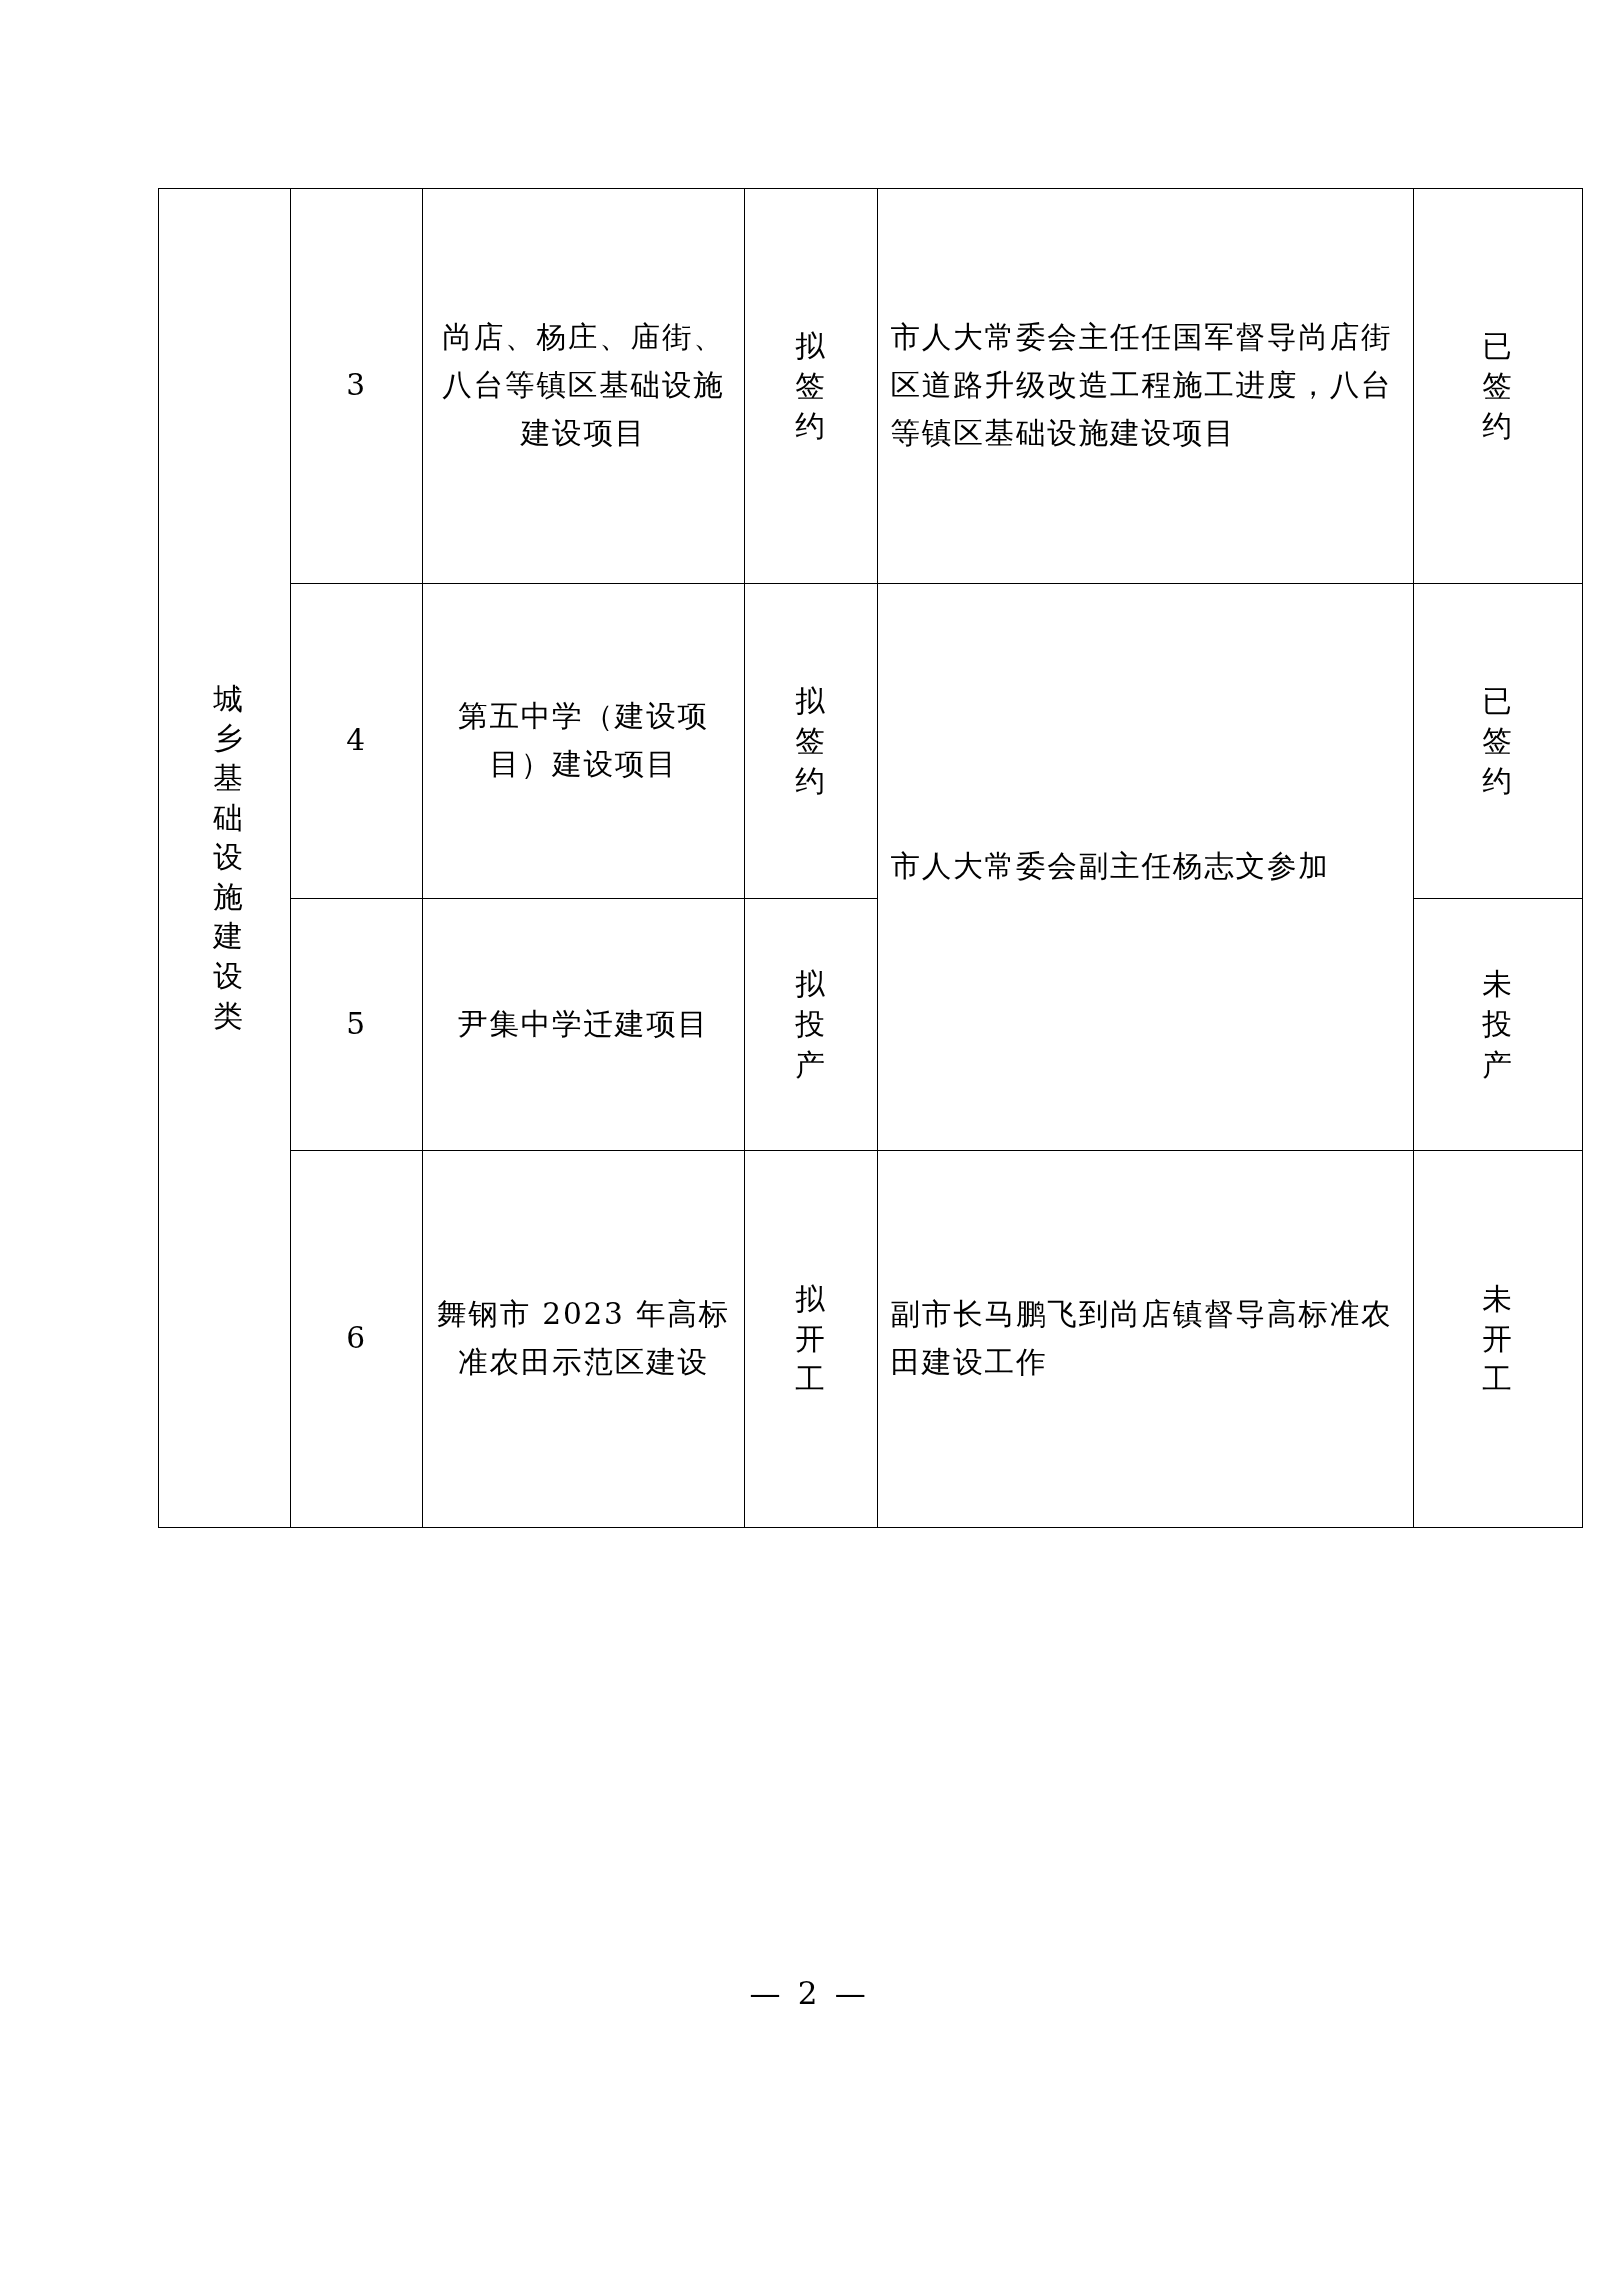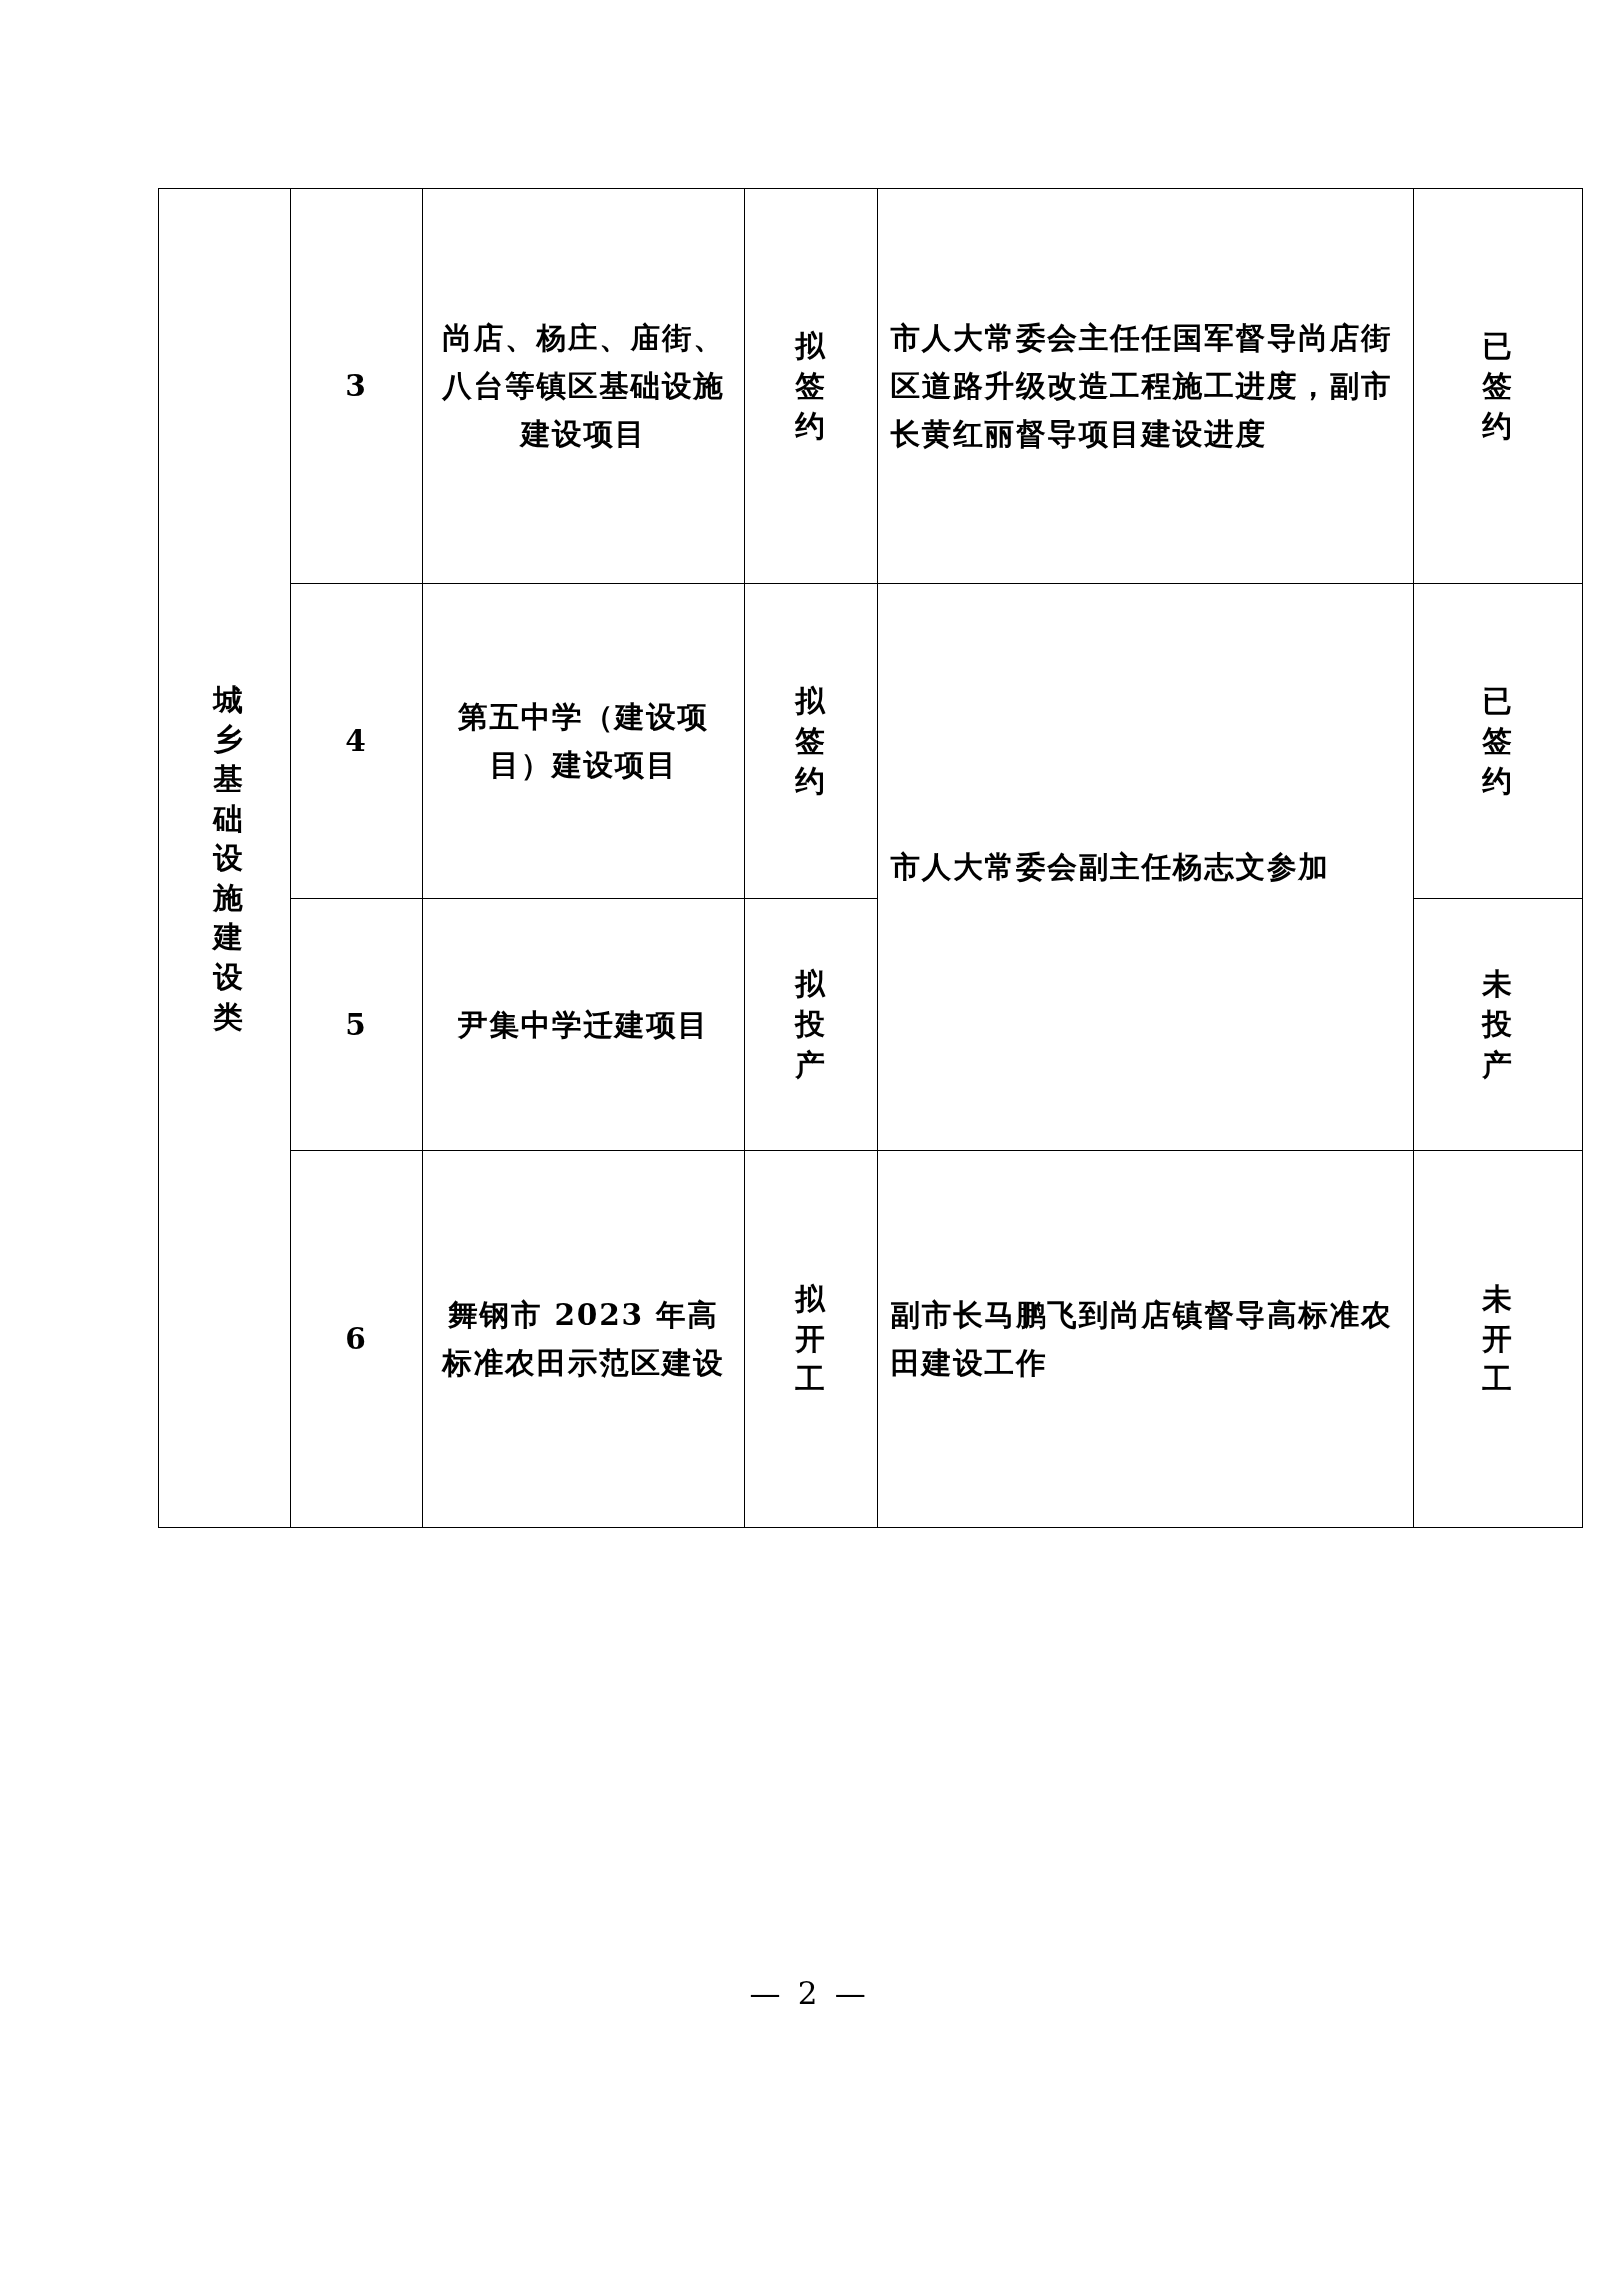--- a/index.html
+++ b/index.html
@@ -34,21 +34,20 @@
     width: 1284px;
   }
   table.doc-table td {
     border: 1.8px solid #000000;
     padding: 9px 12.5px;
     vertical-align: middle;
     font-size: 29.6px;
     line-height: 1.62;
     letter-spacing: 0.06em;
     font-family: "DejaVu Serif", "Liberation Serif", serif;
-    font-weight: bold;
   }
   td.c-category {
     width: 106px;
     text-align: center;
   }
   td.c-index {
     width: 106px;
     text-align: center;
   }
   td.c-project {
@@ -118,21 +117,21 @@
             <span class="vtext">城乡基础设施建设类</span>
           </td>
           <td class="c-index h-tall">3</td>
           <td class="c-project">
             <span class="cellbox">尚店、杨庄、庙街、八台等镇区基础设施建设项目</span>
           </td>
           <td class="c-stage">
             <span class="narrow">拟签约</span>
           </td>
           <td class="c-detail">
-            <span class="cellbox">市人大常委会主任任国军督导尚店街区道路升级改造工程施工进度，副市长黄红丽督导项目建设进度</span>
+            <span class="cellbox">市人大常委会主任任国军督导尚店街区道路升级改造工程施工进度，八台等镇区基础设施建设项目</span>
           </td>
           <td class="c-status">
             <span class="narrow">已签约</span>
           </td>
         </tr>
 
         <tr>
           <td class="c-index h-mid">4</td>
           <td class="c-project">
             <span class="cellbox">第五中学（建设项目）建设项目</span>

